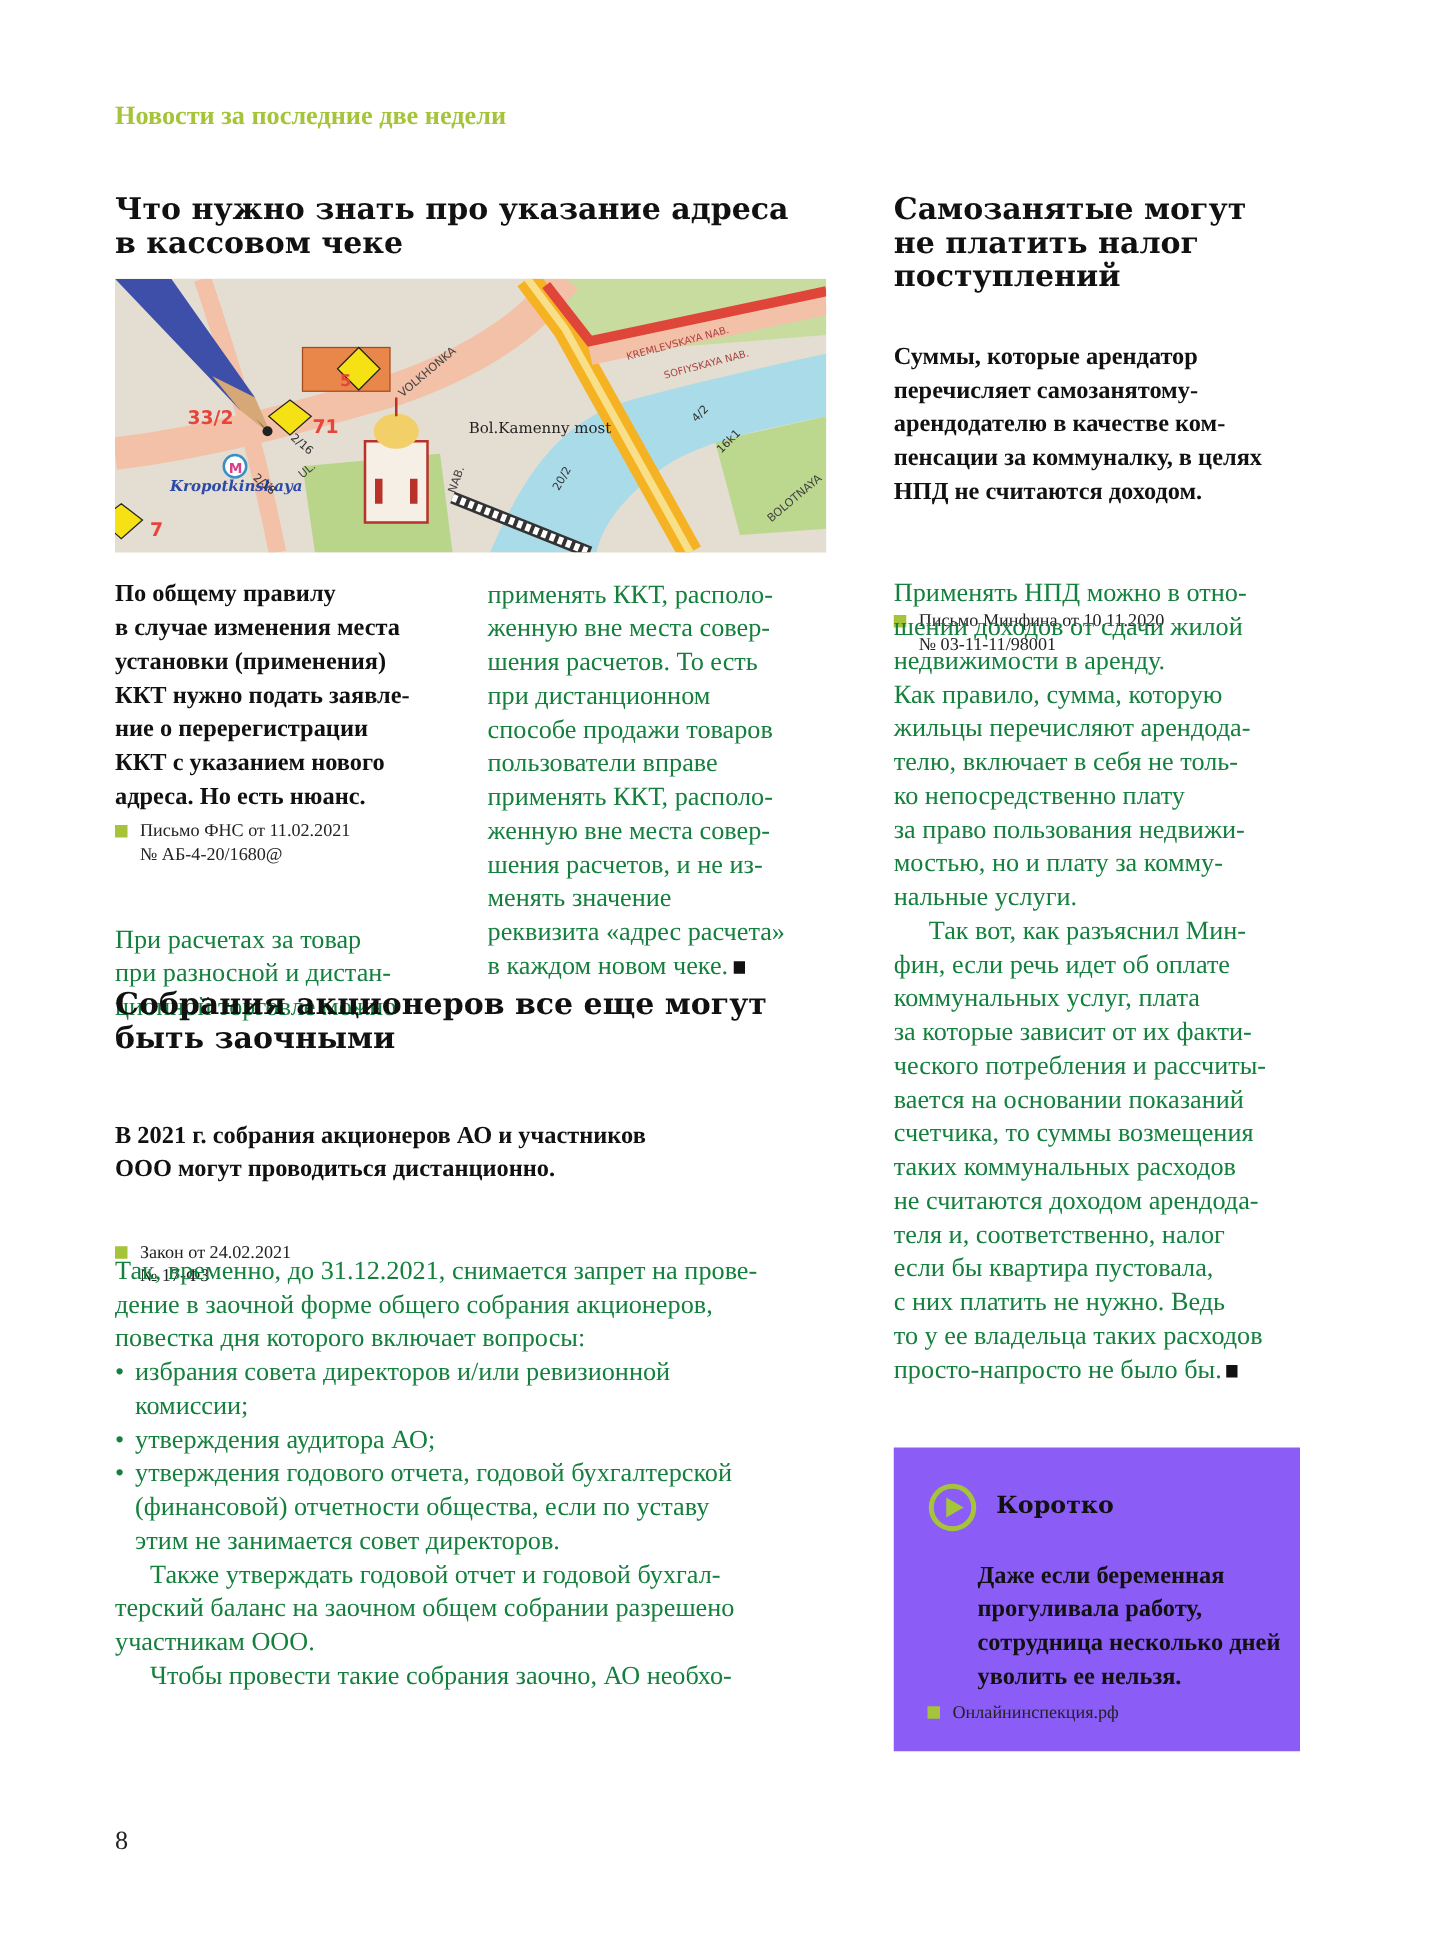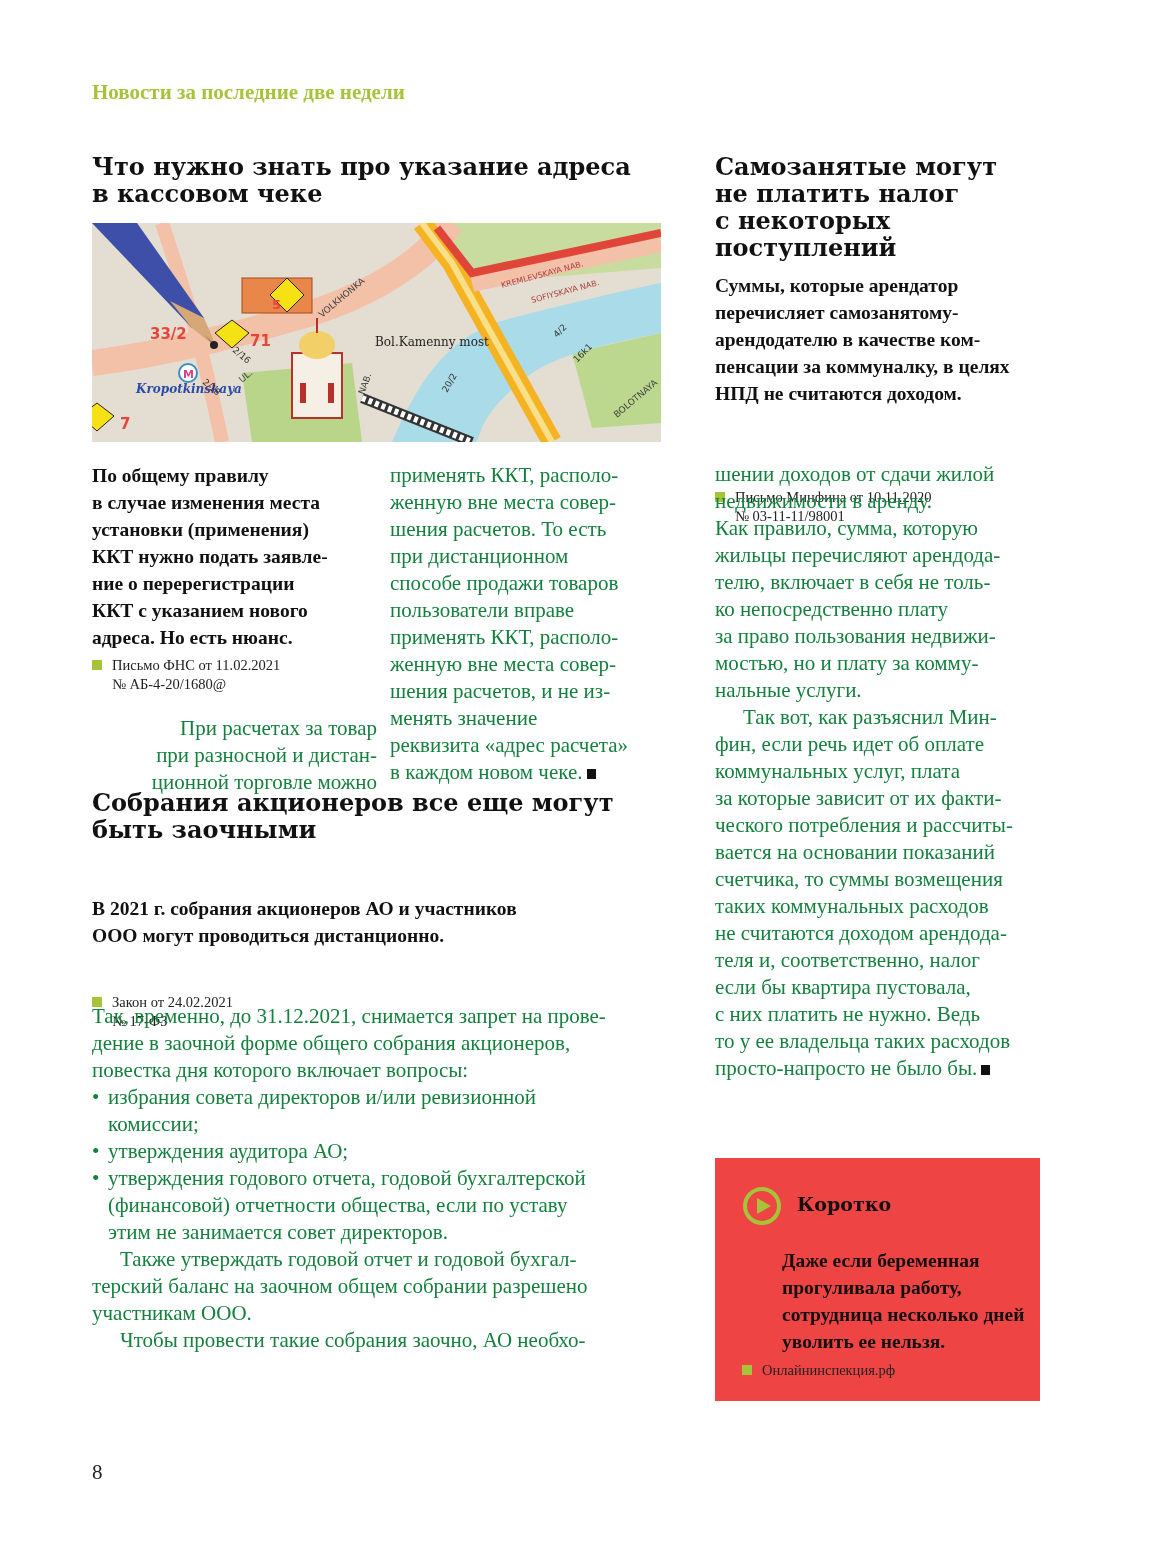--- a/index.html
+++ b/index.html
@@ -12,21 +12,21 @@
   .lead { font-family: "Liberation Serif", "DejaVu Serif", serif; font-weight: bold; font-size: 19.5px; line-height: 27px; color: #111; }
   .src { font-family: "Liberation Serif", "DejaVu Serif", serif; font-size: 14.5px; line-height: 19px; color: #222; position: relative; padding-left: 20px; }
   .src .sq { position: absolute; left: 0; top: 4px; width: 10px; height: 10px; background: #a5c43a; }
   .body { font-family: "Liberation Serif", "DejaVu Serif", serif; font-size: 21px; line-height: 27px; color: #15803d; }
   .indent { text-indent: 28px; }
   .endmark { display: inline-block; width: 9px; height: 10px; background: #111; margin-left: 4px; vertical-align: baseline; }
   .photo { left: 92px; top: 223px; width: 569px; height: 219px; overflow: hidden; background: #e7e1d6; }
   ul.bullets { list-style: none; margin: 0; padding: 0; }
   ul.bullets li { position: relative; padding-left: 16px; }
   ul.bullets li::before { content: "•"; position: absolute; left: 0; }
-  .box { left: 715px; top: 1158px; width: 325px; height: 243px; background: #ef4444; }
+  .box { left: 715px; top: 1158px; width: 325px; height: 243px; background: #8b5cf6; }
   .page-num { left: 92px; top: 1460px; font-size: 21px; font-family: "Liberation Serif", serif; color: #222; }
 </style>
 </head>
 <body>
 
 <div class="abs section-label">Новости за последние две недели</div>
 
 <div class="abs" style="left:92px; top:153px;">
   <div class="h1">Что нужно знать про указание адреса</div>
   <div class="h1">в кассовом чеке</div>
@@ -103,21 +103,21 @@
   <div>ККТ нужно подать заявле-</div>
   <div>ние о перерегистрации</div>
   <div>ККТ с указанием нового</div>
   <div>адреса. Но есть нюанс.</div>
 </div>
 <div class="abs src" style="left:92px; top:656px;">
   <span class="sq"></span>
   <div>Письмо ФНС от 11.02.2021</div>
   <div>№ АБ-4-20/1680@</div>
 </div>
-<div class="abs body" style="left:92px; top:715px; width:285px;text-align:right;">
+<div class="abs body" style="left:92px; top:738px; width:285px;">
   <div>При расчетах за товар</div>
   <div>при разносной и дистан-</div>
   <div>ционной торговле можно</div>
 </div>
 <div class="abs body" style="left:390px; top:462px; width:280px;">
   <div>применять ККТ, располо-</div>
   <div>женную вне места совер-</div>
   <div>шения расчетов. То есть</div>
   <div>при дистанционном</div>
   <div>способе продажи товаров</div>
@@ -163,36 +163,36 @@
   </ul>
   <div class="indent">Также утверждать годовой отчет и годовой бухгал-</div>
   <div>терский баланс на заочном общем собрании разрешено</div>
   <div>участникам ООО.</div>
   <div class="indent">Чтобы провести такие собрания заочно, АО необхо-</div>
 </div>
 
 <div class="abs" style="left:715px; top:153px;">
   <div class="h1">Самозанятые могут</div>
   <div class="h1">не платить налог</div>
-  <div class="h1">с некоторых</div>
   <div class="h1">поступлений</div>
 </div>
 <div class="abs lead" style="left:715px; top:272px; width:340px;">
   <div>Суммы, которые арендатор</div>
   <div>перечисляет самозанятому-</div>
   <div>арендодателю в качестве ком-</div>
   <div>пенсации за коммуналку, в целях</div>
   <div>НПД не считаются доходом.</div>
 </div>
 <div class="abs src" style="left:715px; top:412px;">
   <span class="sq"></span>
   <div>Письмо Минфина от 10.11.2020</div>
   <div>№ 03-11-11/98001</div>
 </div>
 <div class="abs body" style="left:715px; top:461px; width:340px;">
+  <div>Применять НПД можно в отно-</div>
   <div>шении доходов от сдачи жилой</div>
   <div>недвижимости в аренду.</div>
   <div>Как правило, сумма, которую</div>
   <div>жильцы перечисляют арендода-</div>
   <div>телю, включает в себя не толь-</div>
   <div>ко непосредственно плату</div>
   <div>за право пользования недвижи-</div>
   <div>мостью, но и плату за комму-</div>
   <div>нальные услуги.</div>
   <div class="indent">Так вот, как разъяснил Мин-</div>

